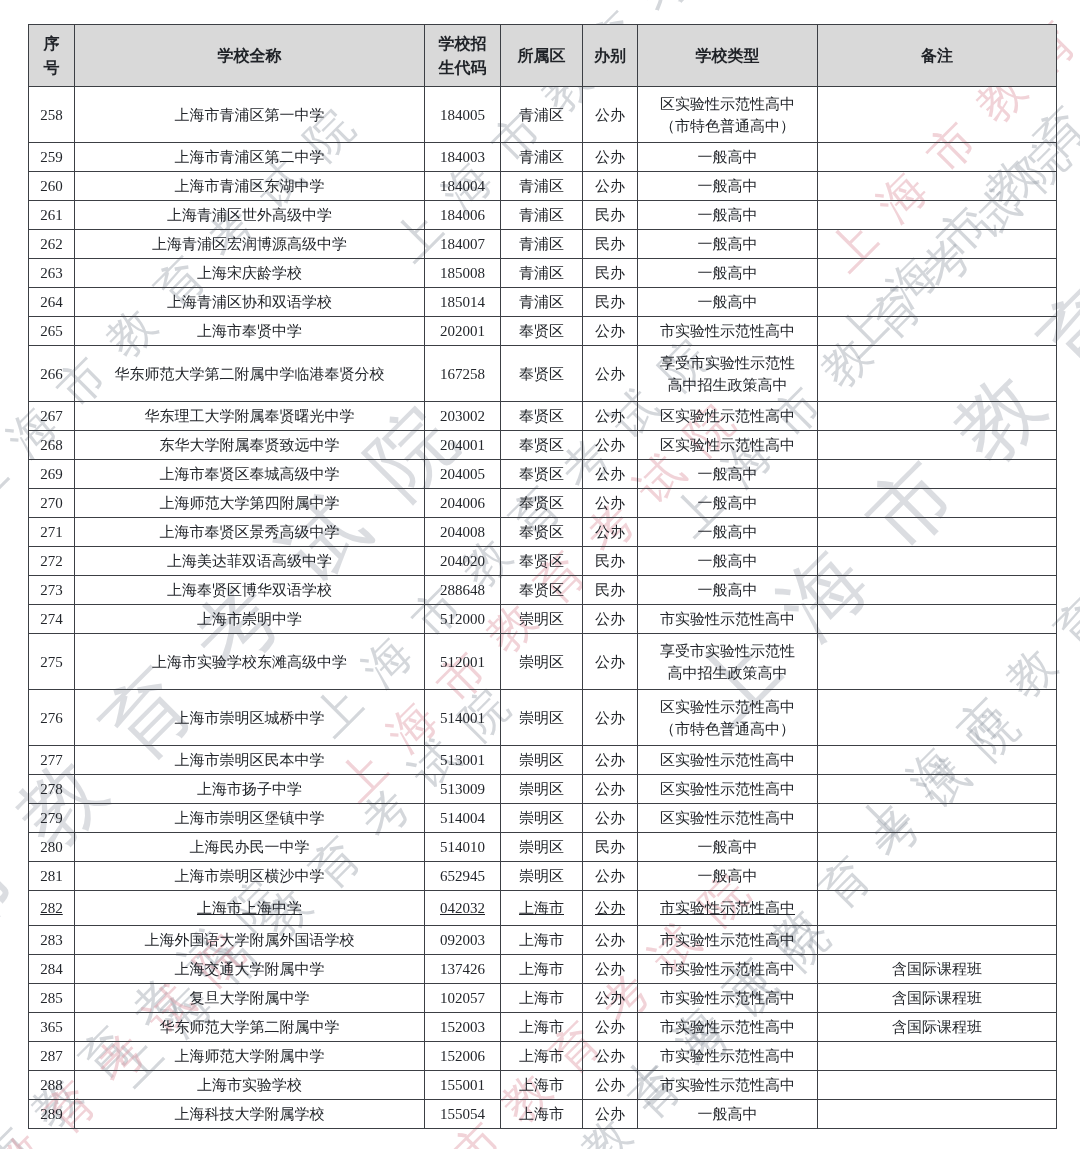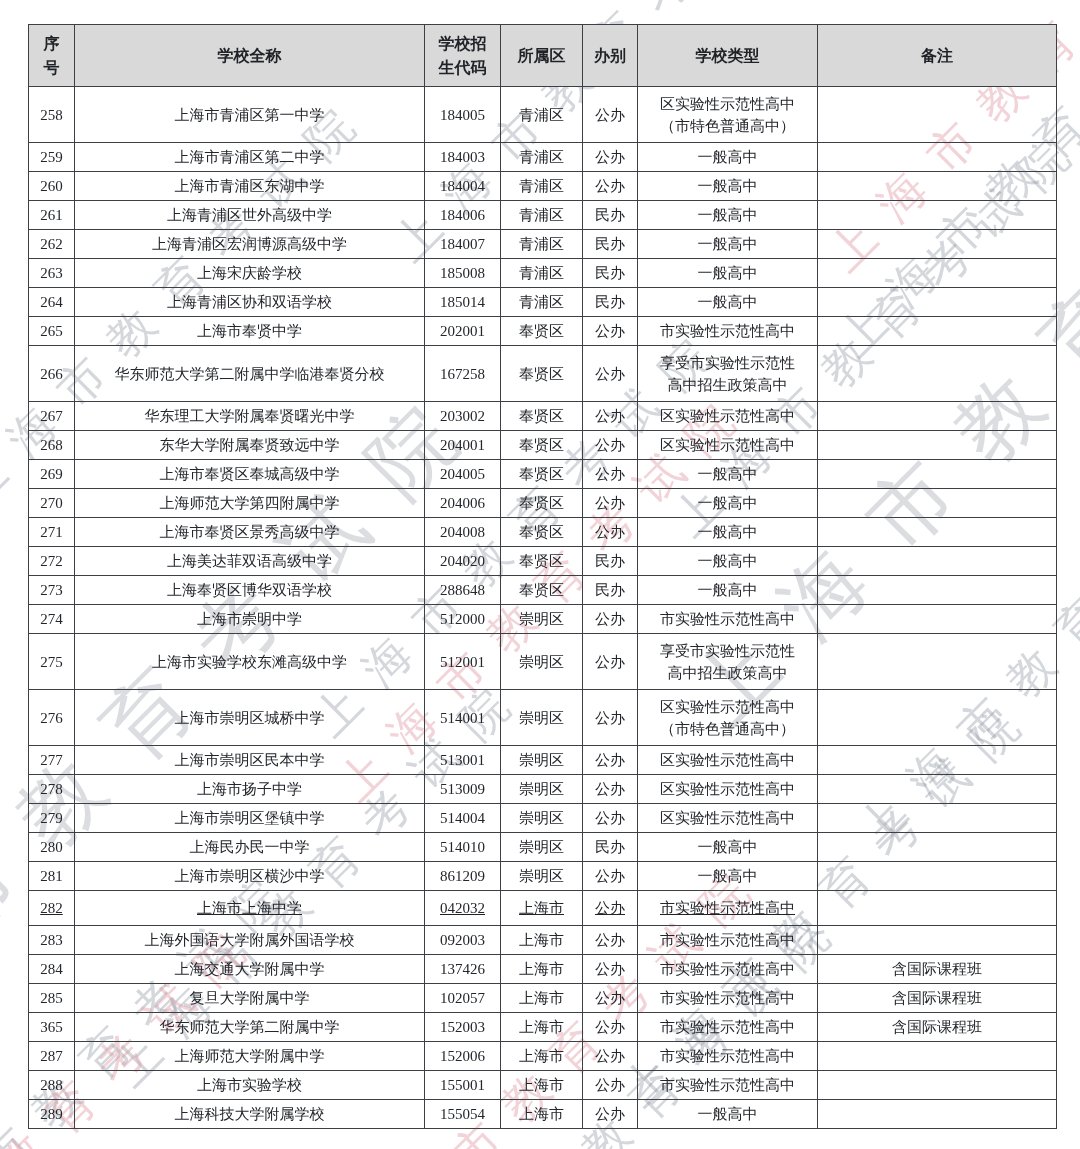--- a/index.html
+++ b/index.html
@@ -331,21 +331,21 @@
           <td>上海民办民一中学</td>
           <td>514010</td>
           <td>崇明区</td>
           <td>民办</td>
           <td>一般高中</td>
           <td></td>
         </tr>
         <tr style="height: 29px;">
           <td>281</td>
           <td>上海市崇明区横沙中学</td>
-          <td>861209</td>
+          <td>652945</td>
           <td>崇明区</td>
           <td>公办</td>
           <td>一般高中</td>
           <td></td>
         </tr>
         <tr style="height: 35px; text-decoration: underline;">
           <td>282</td>
           <td>上海市上海中学</td>
           <td>042032</td>
           <td>上海市</td>

